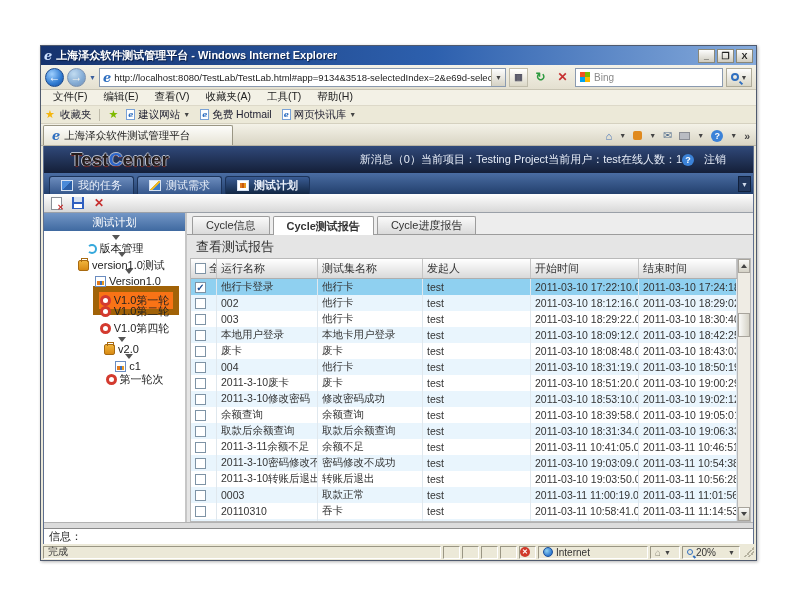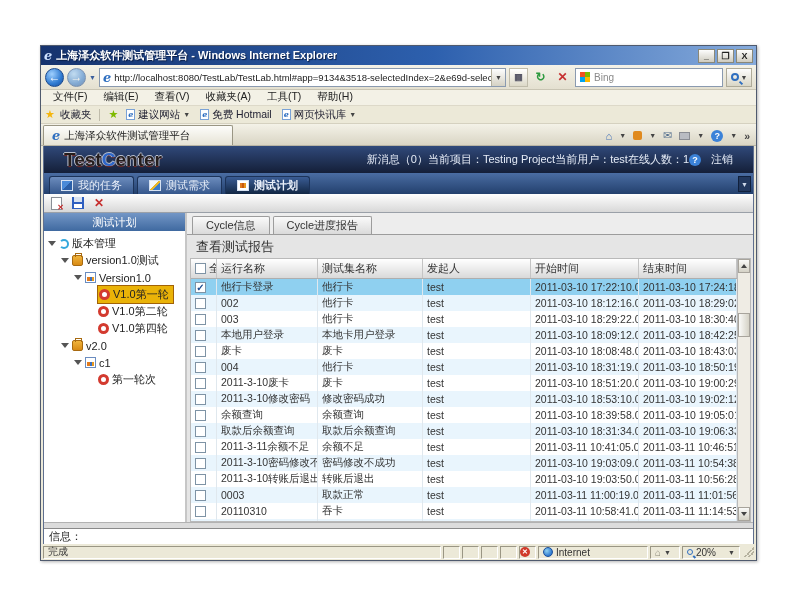--- a/index.html
+++ b/index.html
@@ -69,21 +69,21 @@
   .prt { width:11px; height:8px; background:#b9bcc2; border:1px solid #8a8d93; }
   .qball { width:12px; height:12px; border-radius:50%; background:#3b82d8; color:#fff; font-size:9px; text-align:center;
            line-height:12px; font-weight:bold; }
   .chev { font-weight:bold; color:#444; }
 
   
   .page { flex:1; display:flex; flex-direction:column; background:#fff; margin:0 2px; overflow:hidden;
           border-left:1px solid #5f6f8f; border-right:1px solid #5f6f8f; min-height:0; }
 
   .tc-header { height:27px; flex:0 0 27px; background:linear-gradient(#30497a,#141f38); display:flex; align-items:center;
-               color:#e6ecf7; font-size:11px; padding:0 20px; }
+               color:#e6ecf7; font-size:11px; padding:0 27px; }
   .logo { font-size:19px; font-weight:bold; letter-spacing:0; color:#251d1d;
           text-shadow:-1px 0 0 #b8bfce, 1px 0 0 #9aa2b4, 0 -1px 0 #b8bfce, 0 1px 1px #7d2a22; }
   .logo .c { color:#2e66c9; }
   .hdr-right { margin-left:auto; display:flex; align-items:center; white-space:nowrap; }
   .logout { margin-left:10px; }
 
   .tc-tabs { height:21px; flex:0 0 21px; background:linear-gradient(#4a6da3,#23406d); display:flex; align-items:flex-end;
              padding:2px 2px 0 5px; gap:3px; position:relative; }
   .tc-tab { height:18px; display:flex; align-items:center; gap:5px; padding:0 11px; font-size:11px; color:#eaf0fa;
             background:linear-gradient(#6c8cbd,#35578c); border:1px solid #1c3359; border-bottom:none;
@@ -105,26 +105,26 @@
   .tb-save { width:12px; height:12px; background:#2f5fc0; position:relative; }
   .tb-save::before { content:""; position:absolute; left:2px; top:0; width:8px; height:5px; background:#d8e2f0; }
   .tb-save::after { content:""; position:absolute; left:2px; bottom:1px; width:8px; height:4px; background:#fff; }
   .tb-x { color:#c62f2f; font-size:12px; font-weight:bold; line-height:12px; }
 
   .tc-main { flex:1; display:flex; min-height:0; }
   .lpanel { width:143px; flex:0 0 143px; border-right:2px solid #c6c6c6; display:flex; flex-direction:column; background:#fff; }
   .lhead { height:18px; flex:0 0 18px; background:linear-gradient(#7396c6,#3f69a0); color:#fff; font-size:11px;
            display:flex; align-items:center; justify-content:center; }
   .tree { flex:1; padding-top:4px; font-size:11px; color:#222; overflow:hidden; }
-  .ti { height:17px; display:flex; align-items:center; white-space:nowrap; }
+  .ti { height:17px; display:flex; align-items:center; white-space:nowrap;flex-direction:column; }
   .tri { width:0; height:0; border-left:4px solid transparent; border-right:4px solid transparent;
          border-top:5px solid #555; margin-right:2px; flex:0 0 auto; }
   .tri.none { border:none; width:8px; margin-right:2px; }
   .ti-body { display:flex; align-items:center; gap:3px; padding:1px 4px 1px 1px; }
-  .ti.selected .ti-body { background:#eab308; border:1px solid #a16207; }
+  .ti.selected .ti-body { background:#f97316; border:6px solid #a16207; }
   .nico { width:11px; height:11px; flex:0 0 auto; position:relative; }
   .nico.refresh-icon { border:2px solid #35a8dc; border-radius:50%; border-left-color:transparent; width:10px; height:10px; }
   .nico.briefcase-icon { background:linear-gradient(#f0b43c,#d88a14); border:1px solid #a86a10; border-radius:2px; }
   .nico.briefcase-icon::before { content:""; position:absolute; left:2px; top:-3px; width:5px; height:3px;
                                  border:1px solid #a86a10; border-bottom:none; }
   .nico.chart-icon { background:#fff; border:1px solid #6a8cc0; }
   .nico.chart-icon::after { content:""; position:absolute; left:1px; right:1px; bottom:1px; height:4px;
                             background:linear-gradient(90deg,#e07a1e 40%,#3a6fc0 40%,#3a6fc0 70%,#e8981e 70%); }
   .nico.ring-icon { border:3px solid #d33a2f; border-radius:50%; background:#fff; width:11px; height:11px; }
 
@@ -377,20 +377,21 @@
               <span class="ti-body">
                 <span class="nico ring-icon"></span>
                 <span>第一轮次</span>
               </span>
             </div>
           </div>
       </div>
       <div class="rpanel">
         <div class="subtabs" id="subtabs">
             <span class="stab">Cycle信息</span>
+            <span class="stab active">Cycle测试报告</span>
             <span class="stab">Cycle进度报告</span>
           </div>
         <div class="viewlabel">查看测试报告</div>
         <div class="tablewrap">
           <div class="dtable">
             <div class="thead" id="thead">
                 <span class="th c0">
                   <span class="cb"></span>
                   <span>全</span>
                 </span>

